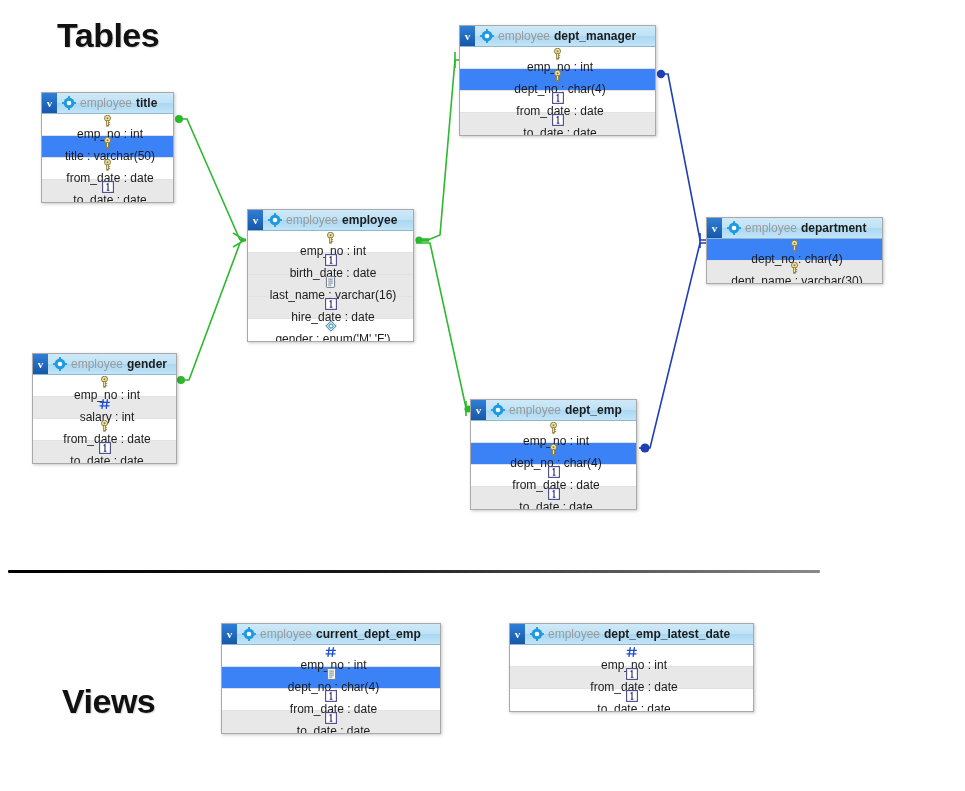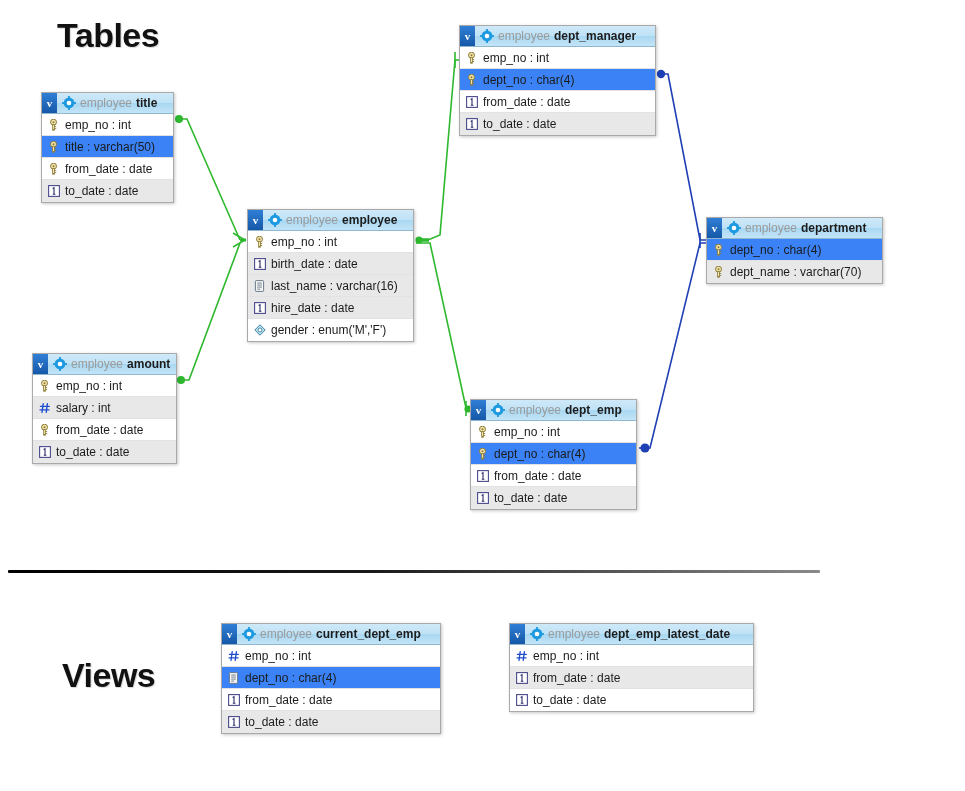--- a/index.html
+++ b/index.html
@@ -73,20 +73,21 @@
     font-size:12px;color:#1c1c1c;font-weight:bold;padding-right:7px;
   }
 
   .col{
     display:flex;align-items:center;
     height:22px;
     padding-left:5px;
     box-sizing:border-box;
     border-bottom:1px solid #e2e2e2;
     white-space:nowrap;
+    flex-direction:column;
   }
   .col:last-child{border-bottom:none;}
   .col.r-white{background:#ffffff;}
   .col.r-grey {background:#e8e8e8;}
   .col.r-pink {background:#3b82f6;}
   .col-icon{
     width:13px;height:13px;margin-right:5px;flex:0 0 auto;
     display:flex;align-items:center;justify-content:center;
   }
   .col-text{font-size:12px;color:#1b1b1b;}
@@ -130,21 +131,21 @@
     </g>
 
     <g>
       <path d="M639,448 L650,448 L700,243 L708,243" fill="none" stroke="#1f3fb5" stroke-width="1.6"></path>
       <circle cx="645" cy="448" r="4.6" fill="#1f3fb5"></circle>
     </g>
   </svg>
 
   <div class="section-title" style="left:57px;top:16px;">Tables</div>
 
-  <div class="section-title" style="left:62px;top:656px;text-align:right;">Views</div>
+  <div class="section-title" style="left:62px;top:682px;text-align:right;">Views</div>
 
   <div class="divider" style="top:570px;"></div>
 
   <div id="entity-layer">
       <div class="entity" style="left: 41px; top: 92px; width: 133px;">
         <div class="ent-header">
           <div class="vbadge">v</div>
           <span class="gear">
             <svg width="14" height="14" viewBox="0 0 14 14">
               <g fill="#1e9ae0">
@@ -370,40 +371,40 @@
         <div class="col r-grey">
           <span class="col-icon">
             <svg width="11" height="12" viewBox="0 0 11 12">
               <ellipse cx="5.5" cy="3.2" rx="3" ry="3" fill="#f2e3a8" stroke="#8a7a3a" stroke-width="1"></ellipse>
               <circle cx="5.5" cy="3.2" r="1" fill="#8a7a3a"></circle>
               <rect x="4.6" y="5.6" width="1.8" height="5.6" fill="#f2e3a8" stroke="#8a7a3a" stroke-width="0.8"></rect>
               <rect x="6.2" y="7.2" width="2" height="0.9" fill="#8a7a3a"></rect>
               <rect x="6.2" y="9.2" width="2" height="0.9" fill="#8a7a3a"></rect>
             </svg>
           </span>
-          <span class="col-text">dept_name : varchar(70)</span>
+          <span class="col-text">dept_name : varchar(30)</span>
         </div>
       </div>
       <div class="entity" style="left: 32px; top: 353px; width: 145px;">
         <div class="ent-header">
           <div class="vbadge">v</div>
           <span class="gear">
             <svg width="14" height="14" viewBox="0 0 14 14">
               <g fill="#1e9ae0">
                 <circle cx="7" cy="7" r="5.4"></circle>
                 <rect x="6.1" y="0" width="1.8" height="2.6"></rect>
                 <rect x="6.1" y="11.4" width="1.8" height="2.6"></rect>
                 <rect x="0" y="6.1" width="2.6" height="1.8"></rect>
                 <rect x="11.4" y="6.1" width="2.6" height="1.8"></rect>
               </g>
               <circle cx="7" cy="7" r="2.3" fill="#ffffff"></circle>
             </svg>
           </span>
           <span class="schema">employee</span>
-          <span class="tname">amount</span>
+          <span class="tname">gender</span>
         </div>
         <div class="col r-white">
           <span class="col-icon">
             <svg width="11" height="12" viewBox="0 0 11 12">
               <ellipse cx="5.5" cy="3.2" rx="3" ry="3" fill="#f2e3a8" stroke="#8a7a3a" stroke-width="1"></ellipse>
               <circle cx="5.5" cy="3.2" r="1" fill="#8a7a3a"></circle>
               <rect x="4.6" y="5.6" width="1.8" height="5.6" fill="#f2e3a8" stroke="#8a7a3a" stroke-width="0.8"></rect>
               <rect x="6.2" y="7.2" width="2" height="0.9" fill="#8a7a3a"></rect>
               <rect x="6.2" y="9.2" width="2" height="0.9" fill="#8a7a3a"></rect>
             </svg>

